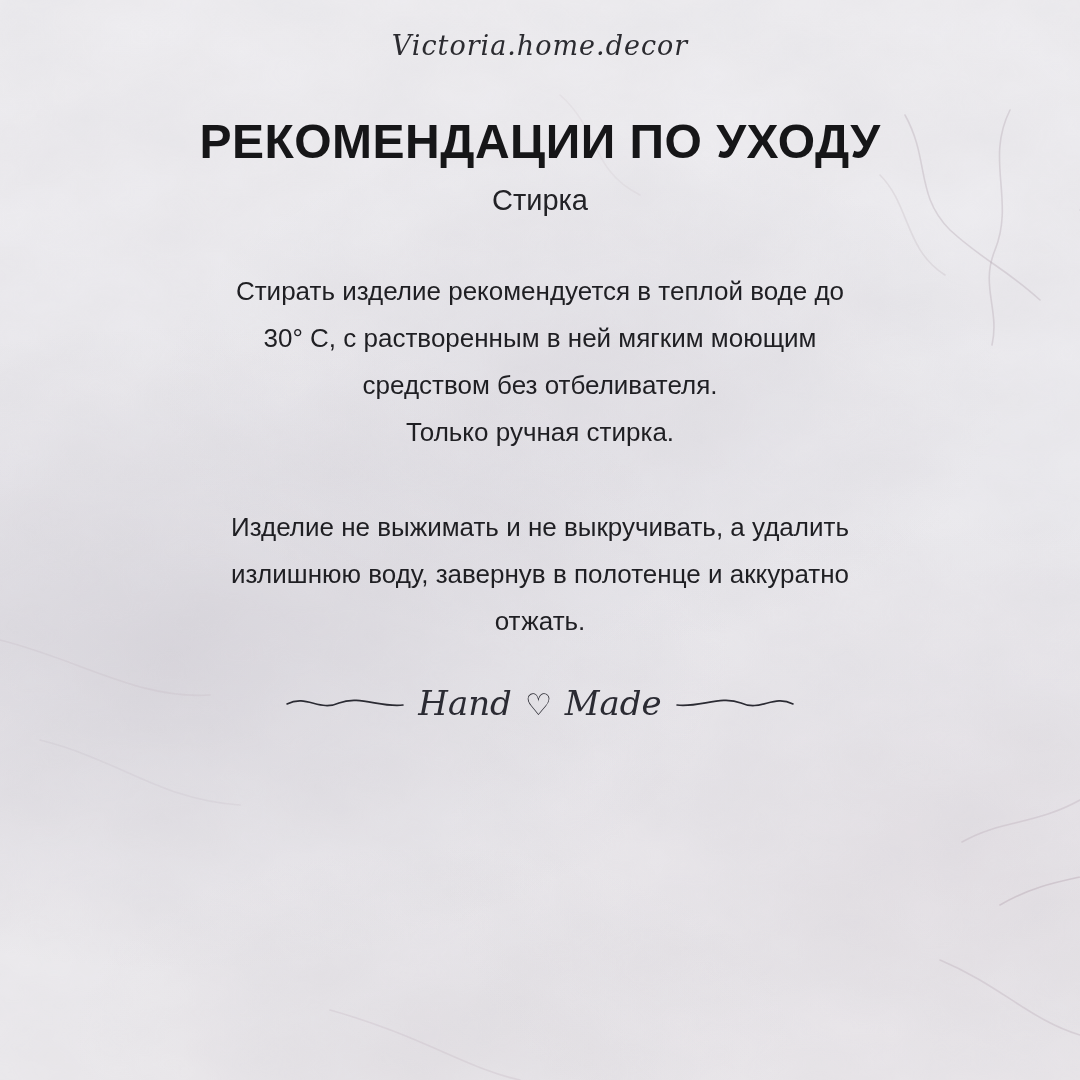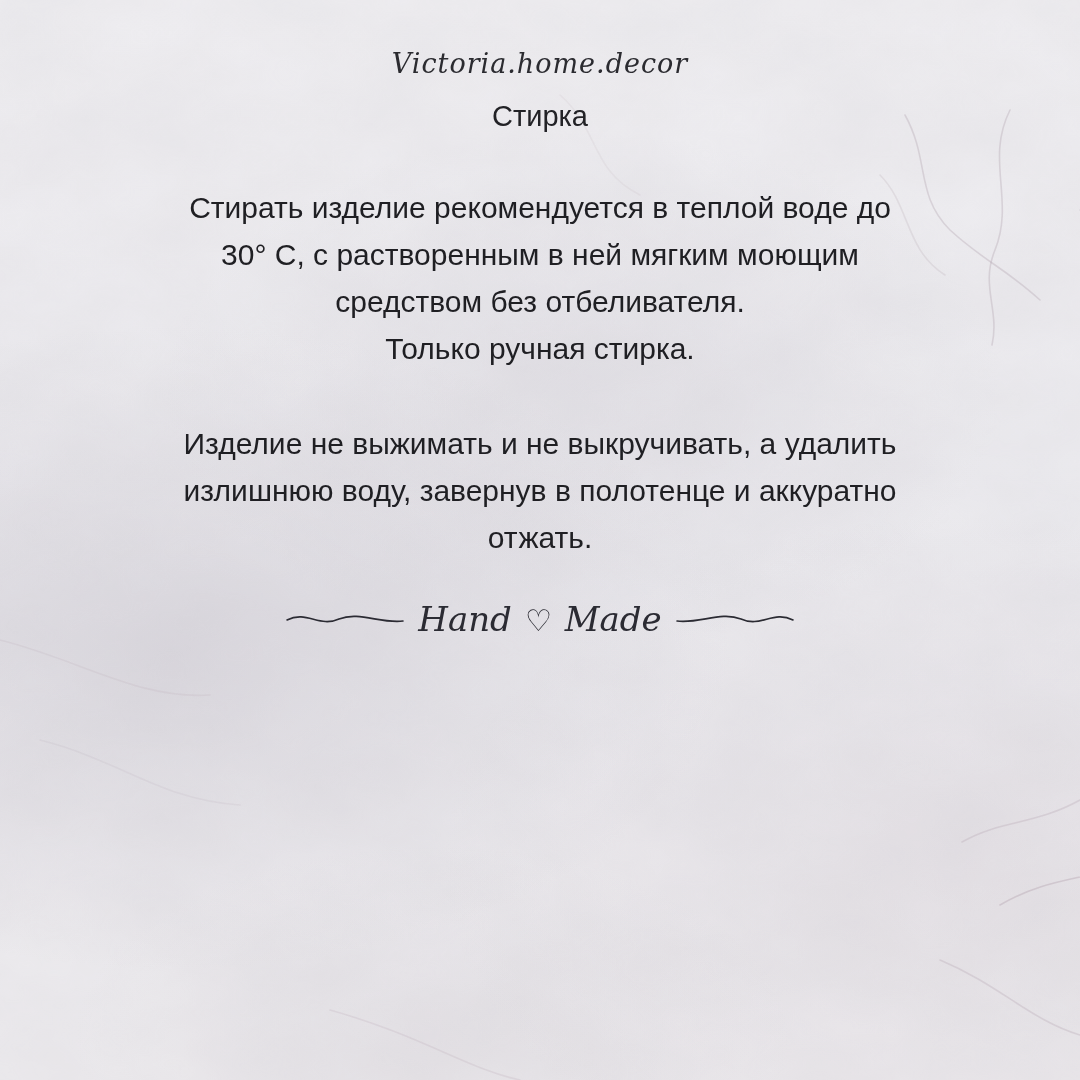--- a/index.html
+++ b/index.html
@@ -28,21 +28,21 @@
     width: 100%;
     height: 100%;
     pointer-events: none;
   }
   .content {
     position: absolute;
     inset: 0;
     text-align: center;
   }
   .brand {
-    padding-top: 44px;
+    padding-top: 26px;
     font-family: "DejaVu Serif", cursive;
     font-style: italic;
     font-size: 27px;
     line-height: 40px;
     letter-spacing: 1px;
     color: #2b2b30;
   }
   .title {
     margin: 50px 0 0 0;
     font-size: 48px;
@@ -56,21 +56,21 @@
     font-size: 29px;
     line-height: 32px;
     color: #222226;
   }
   .body-text {
     margin: 52px auto 0 auto;
     width: 920px;
   }
   .para {
     margin: 0 0 48px 0;
-    font-size: 30px;
+    font-size: 26px;
     line-height: 47px;
     color: #1f1f23;
     white-space: pre-line;
   }
   .para:last-child { margin-bottom: 17px; }
   .signature {
     margin-top: 38px;
     display: flex;
     align-items: center;
     justify-content: center;
@@ -114,20 +114,21 @@
       <path d="M0,640 C80,660 140,700 210,695" stroke-opacity="0.16"></path>
       <path d="M40,740 C120,760 160,800 240,805" stroke-opacity="0.14"></path>
       <path d="M560,95 C600,130 590,170 640,195" stroke-opacity="0.12"></path>
     </g>
   </svg>
 
   <div class="content">
 
     <div class="brand">Victoria.home.decor</div>
 
+    <h1 class="title">РЕКОМЕНДАЦИИ ПО УХОДУ</h1>
 
     <div class="subtitle">Стирка</div>
 
     <div class="body-text">
       <p class="para">Стирать изделие рекомендуется в теплой воде до
 30° С, с растворенным в ней мягким моющим
 средством без отбеливателя.
 Только ручная стирка.</p>
       <p class="para">Изделие не выжимать и не выкручивать, а удалить
 излишнюю воду, завернув в полотенце и аккуратно

